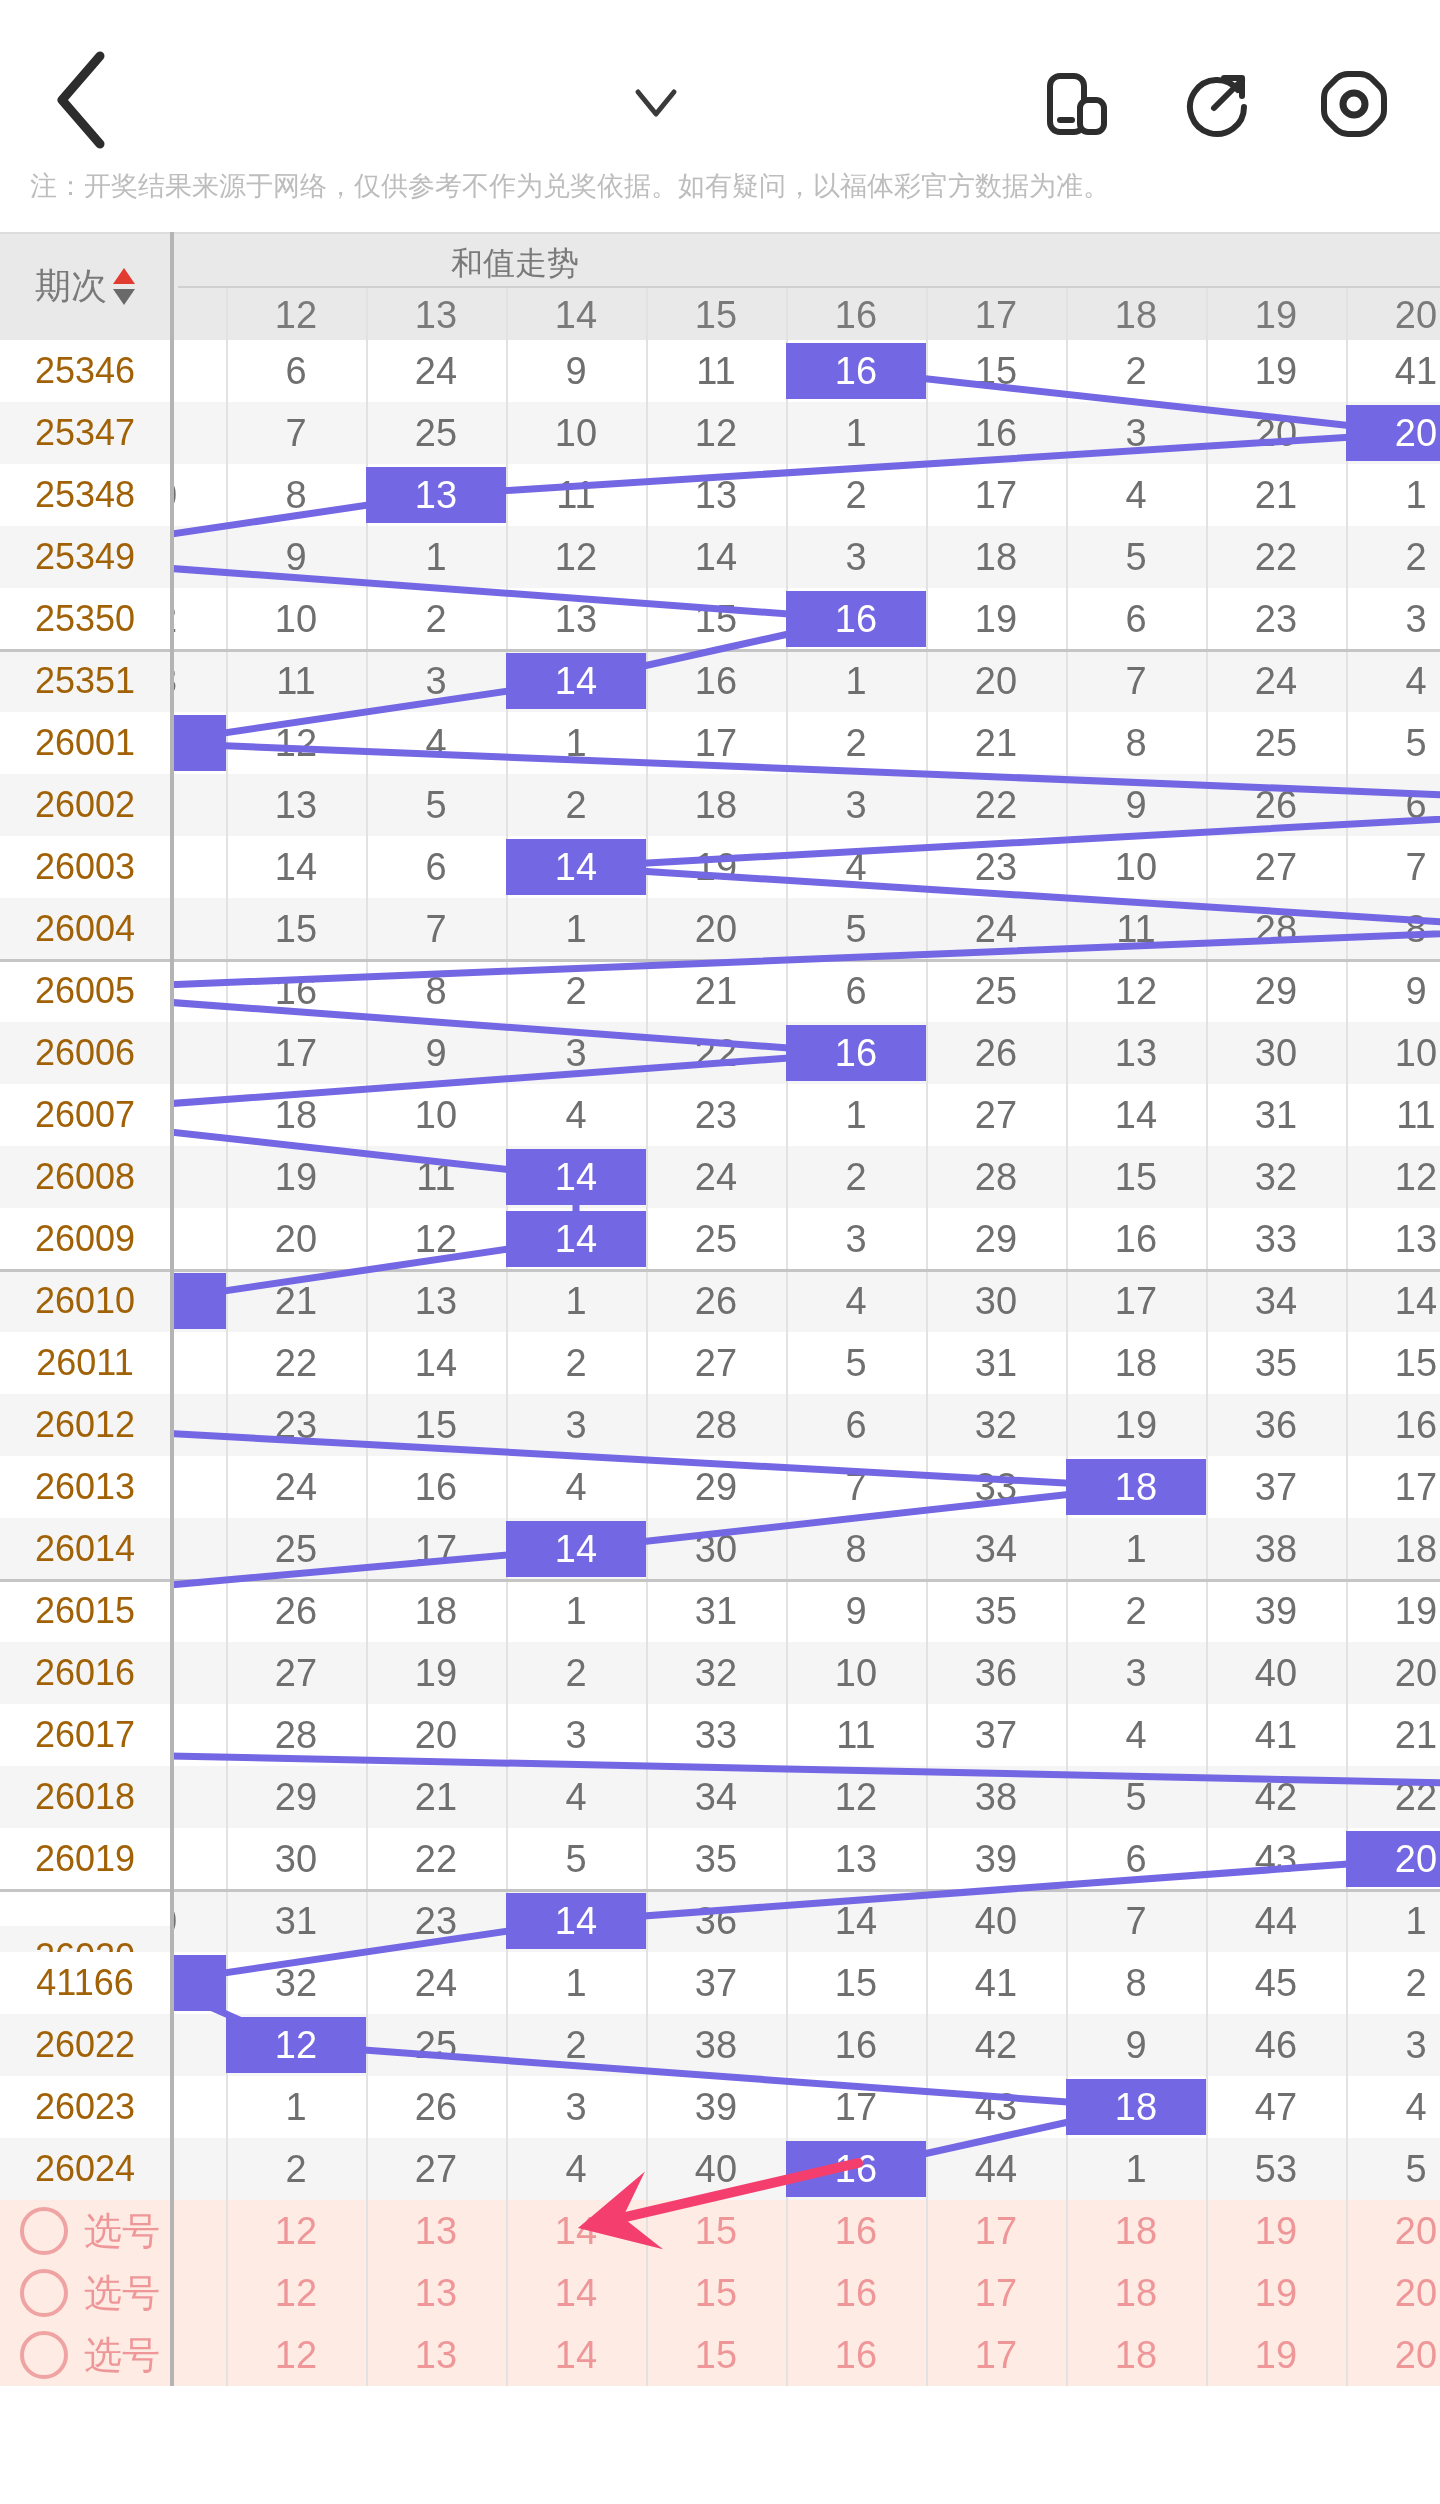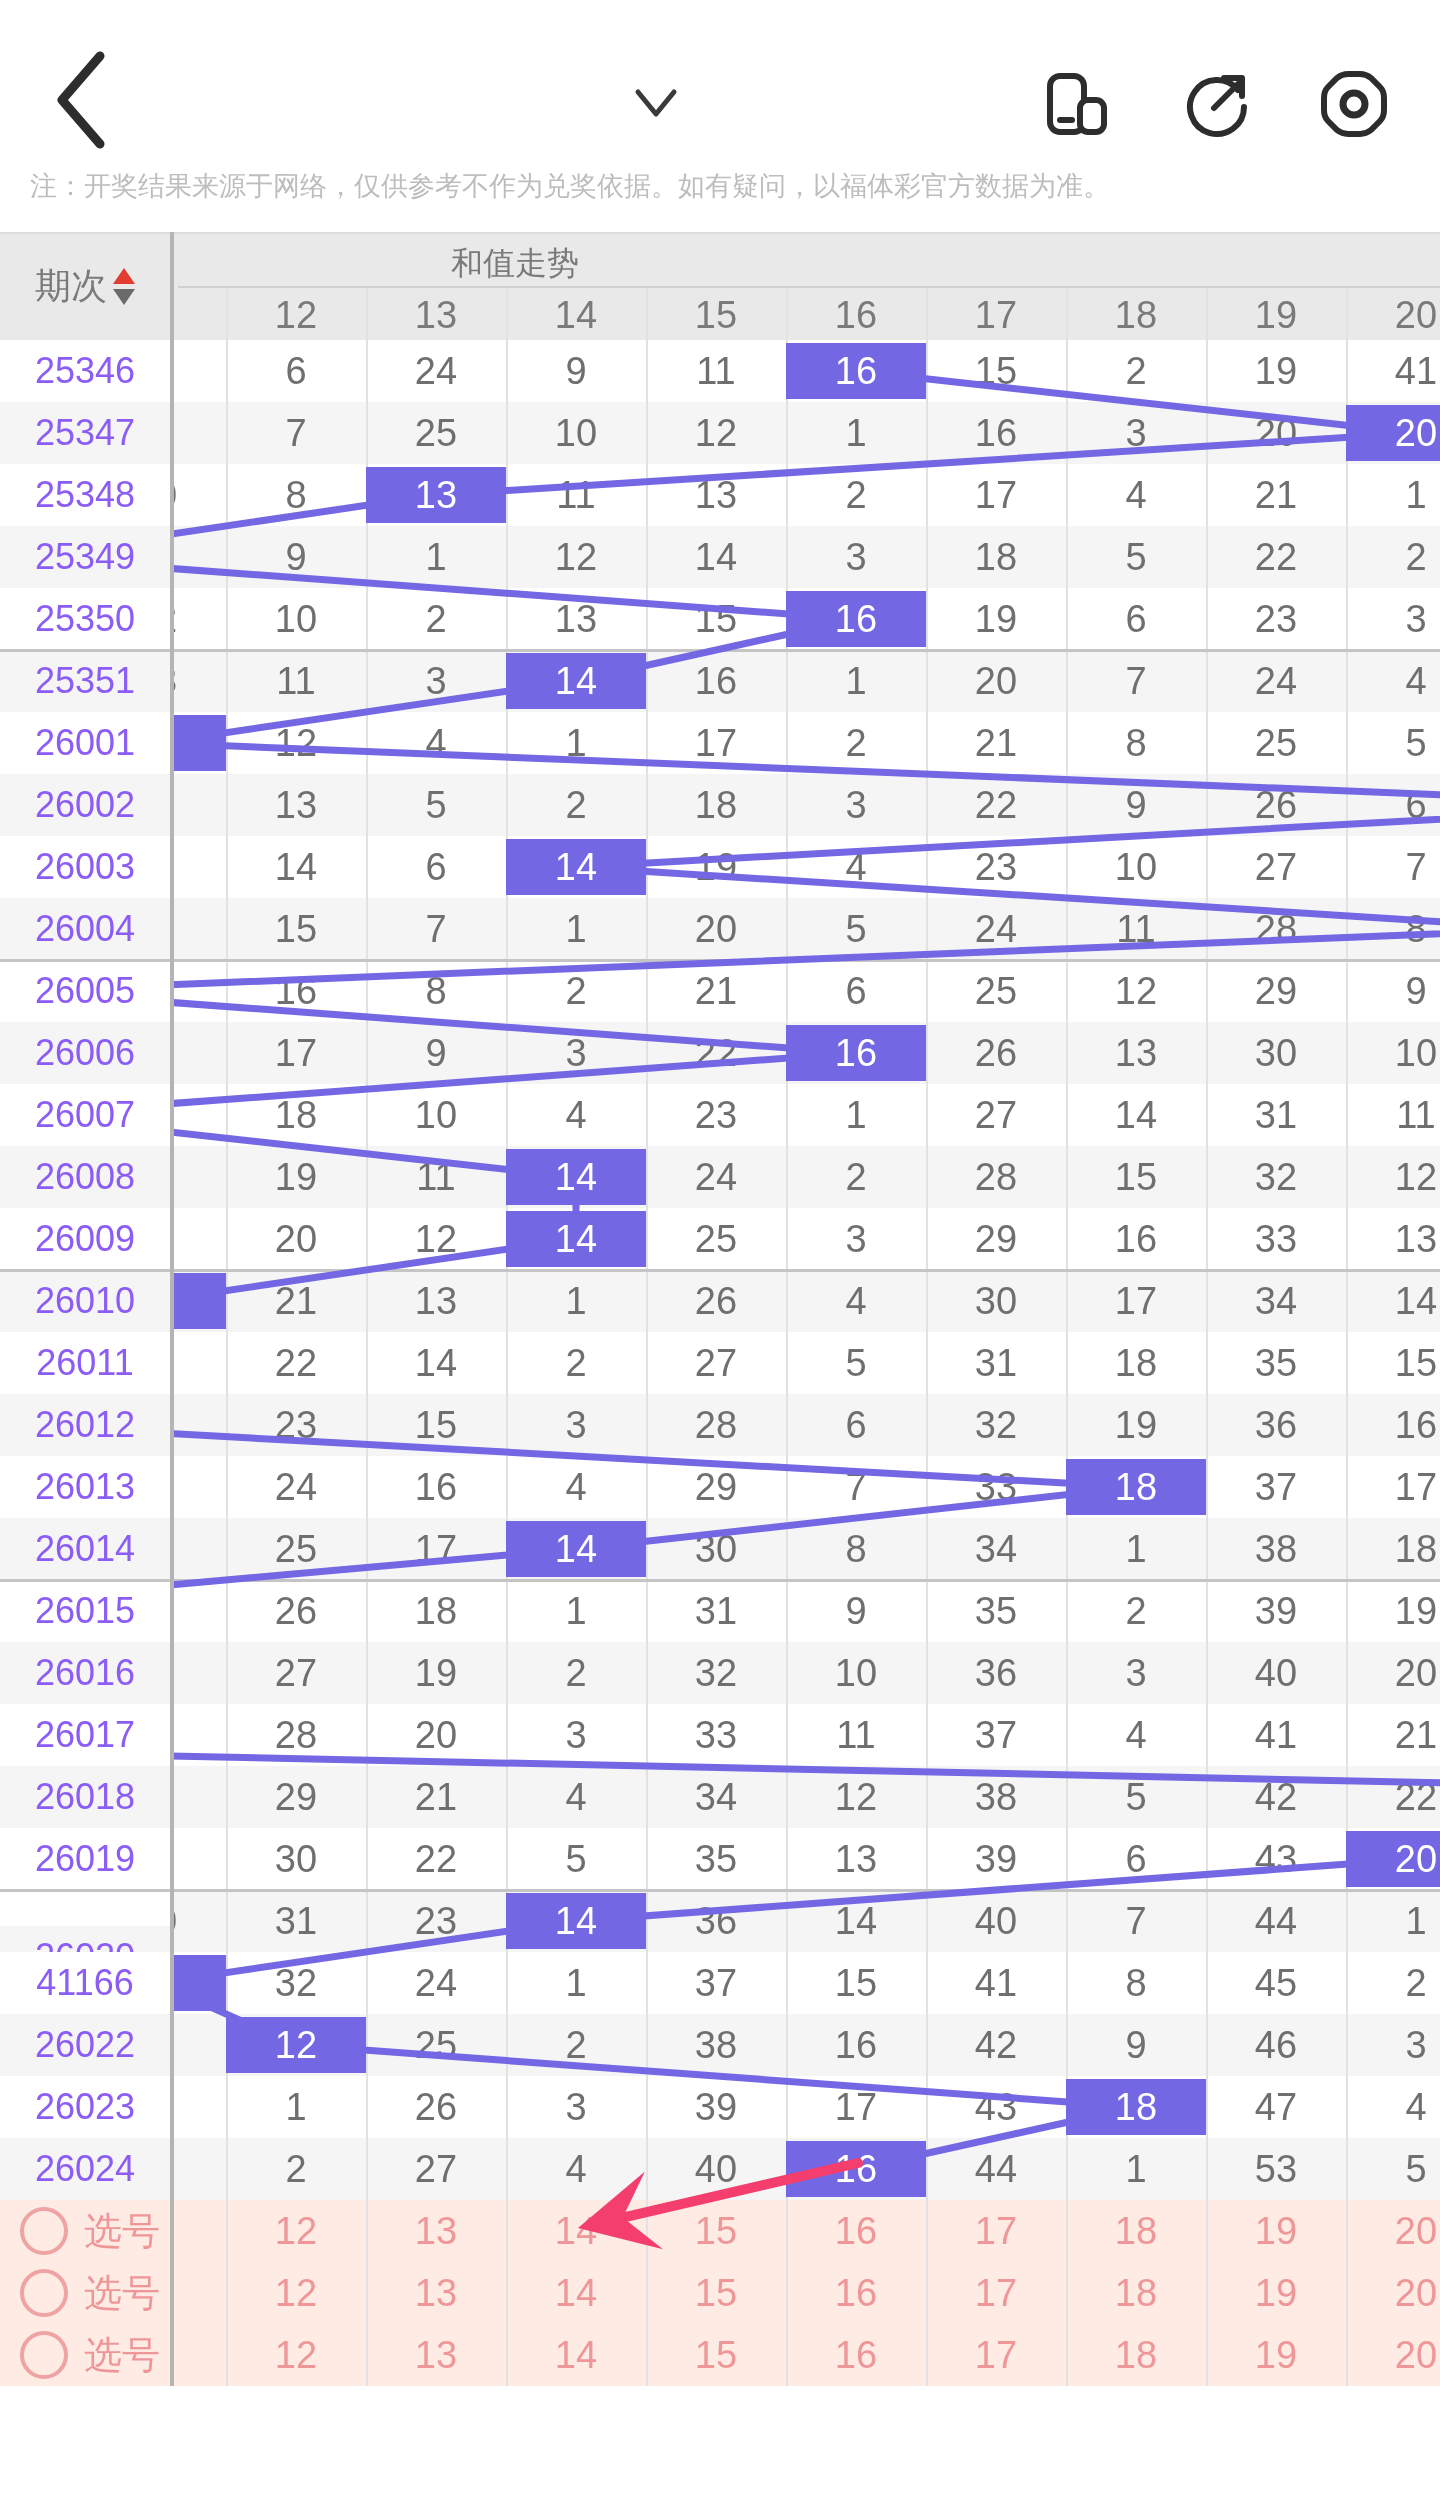--- a/index.html
+++ b/index.html
@@ -16,21 +16,21 @@
 
   .note{position:absolute;left:30px;top:168px;font-size:27px;color:#bdbdbd;white-space:nowrap;}
 
   
   .fixedcol{position:absolute;left:0;top:232px;width:170px;height:2154px;background:#fff;}
   .fixedhead{position:absolute;left:0;top:0;width:170px;height:108px;background:#e9e9ea;display:flex;align-items:center;justify-content:center;}
   .fixedhead .lbl{font-size:36px;color:#7a7a7a;}
   .sorticons{display:inline-block;margin-left:6px;vertical-align:middle;}
   .tri-up{width:0;height:0;border-left:11px solid transparent;border-right:11px solid transparent;border-bottom:16px solid #e23b30;margin-bottom:5px;}
   .tri-down{width:0;height:0;border-left:11px solid transparent;border-right:11px solid transparent;border-top:16px solid #6a6a6a;}
-  .pcell{position:absolute;left:0;width:170px;height:62px;display:flex;align-items:center;justify-content:center;font-size:36px;color:#8b5cf6;z-index:2;}
+  .pcell{position:absolute;left:0;width:170px;height:62px;display:flex;align-items:center;justify-content:center;font-size:36px;color:#a16207;z-index:2;}
   .pinkcell{position:absolute;left:0;width:170px;height:62px;background:#fdebe4;display:flex;align-items:center;z-index:2;}
   .selcircle{width:40px;height:40px;border:4px solid #efa3a3;border-radius:50%;margin-left:20px;flex:0 0 auto;}
   .sellabel{font-size:38px;color:#ef9698;margin-left:16px;}
 
   .scrollarea{position:absolute;left:170px;top:232px;width:1270px;height:2154px;overflow:hidden;background:#fff;}
   .headband{position:absolute;left:0;top:0;width:1270px;height:108px;background:#e9e9ea;z-index:1;}
   .grouphead{position:absolute;top:10px;font-size:32px;color:#7a7a7a;transform:translateX(-50%);z-index:2;}
   .headline{position:absolute;left:8px;top:54px;width:1262px;height:2px;background:#d0d0d0;z-index:2;}
   .colnum{position:absolute;top:62px;width:140px;text-align:center;font-size:38px;color:#7a7a7a;z-index:2;}
   .stripe{position:absolute;left:0;width:1270px;height:62px;}

